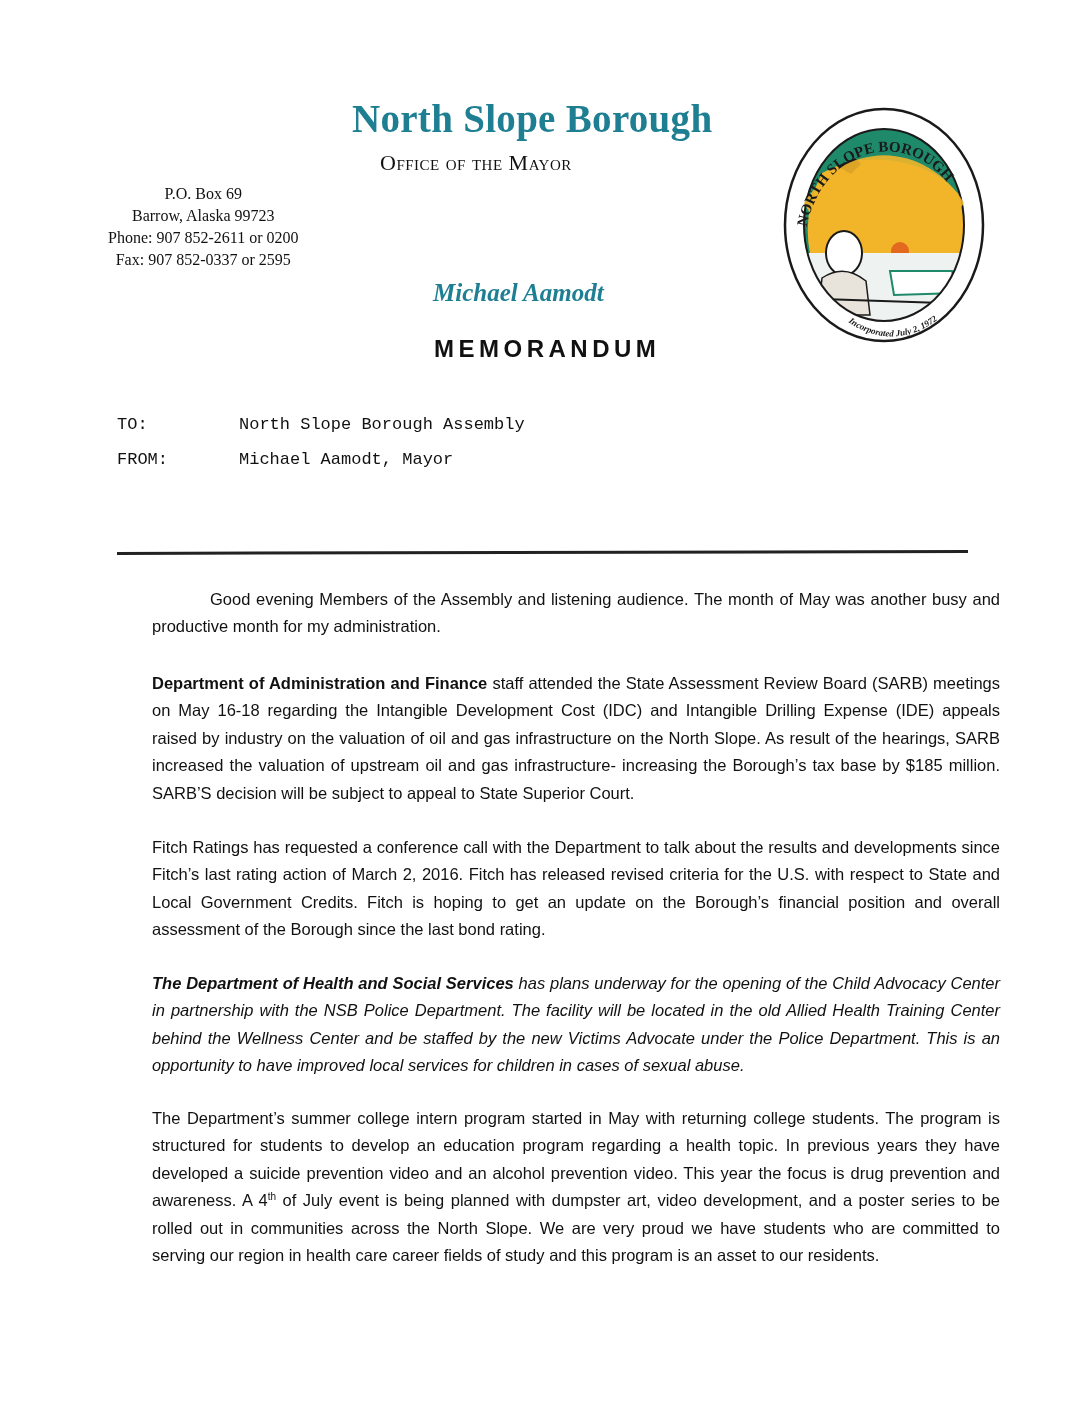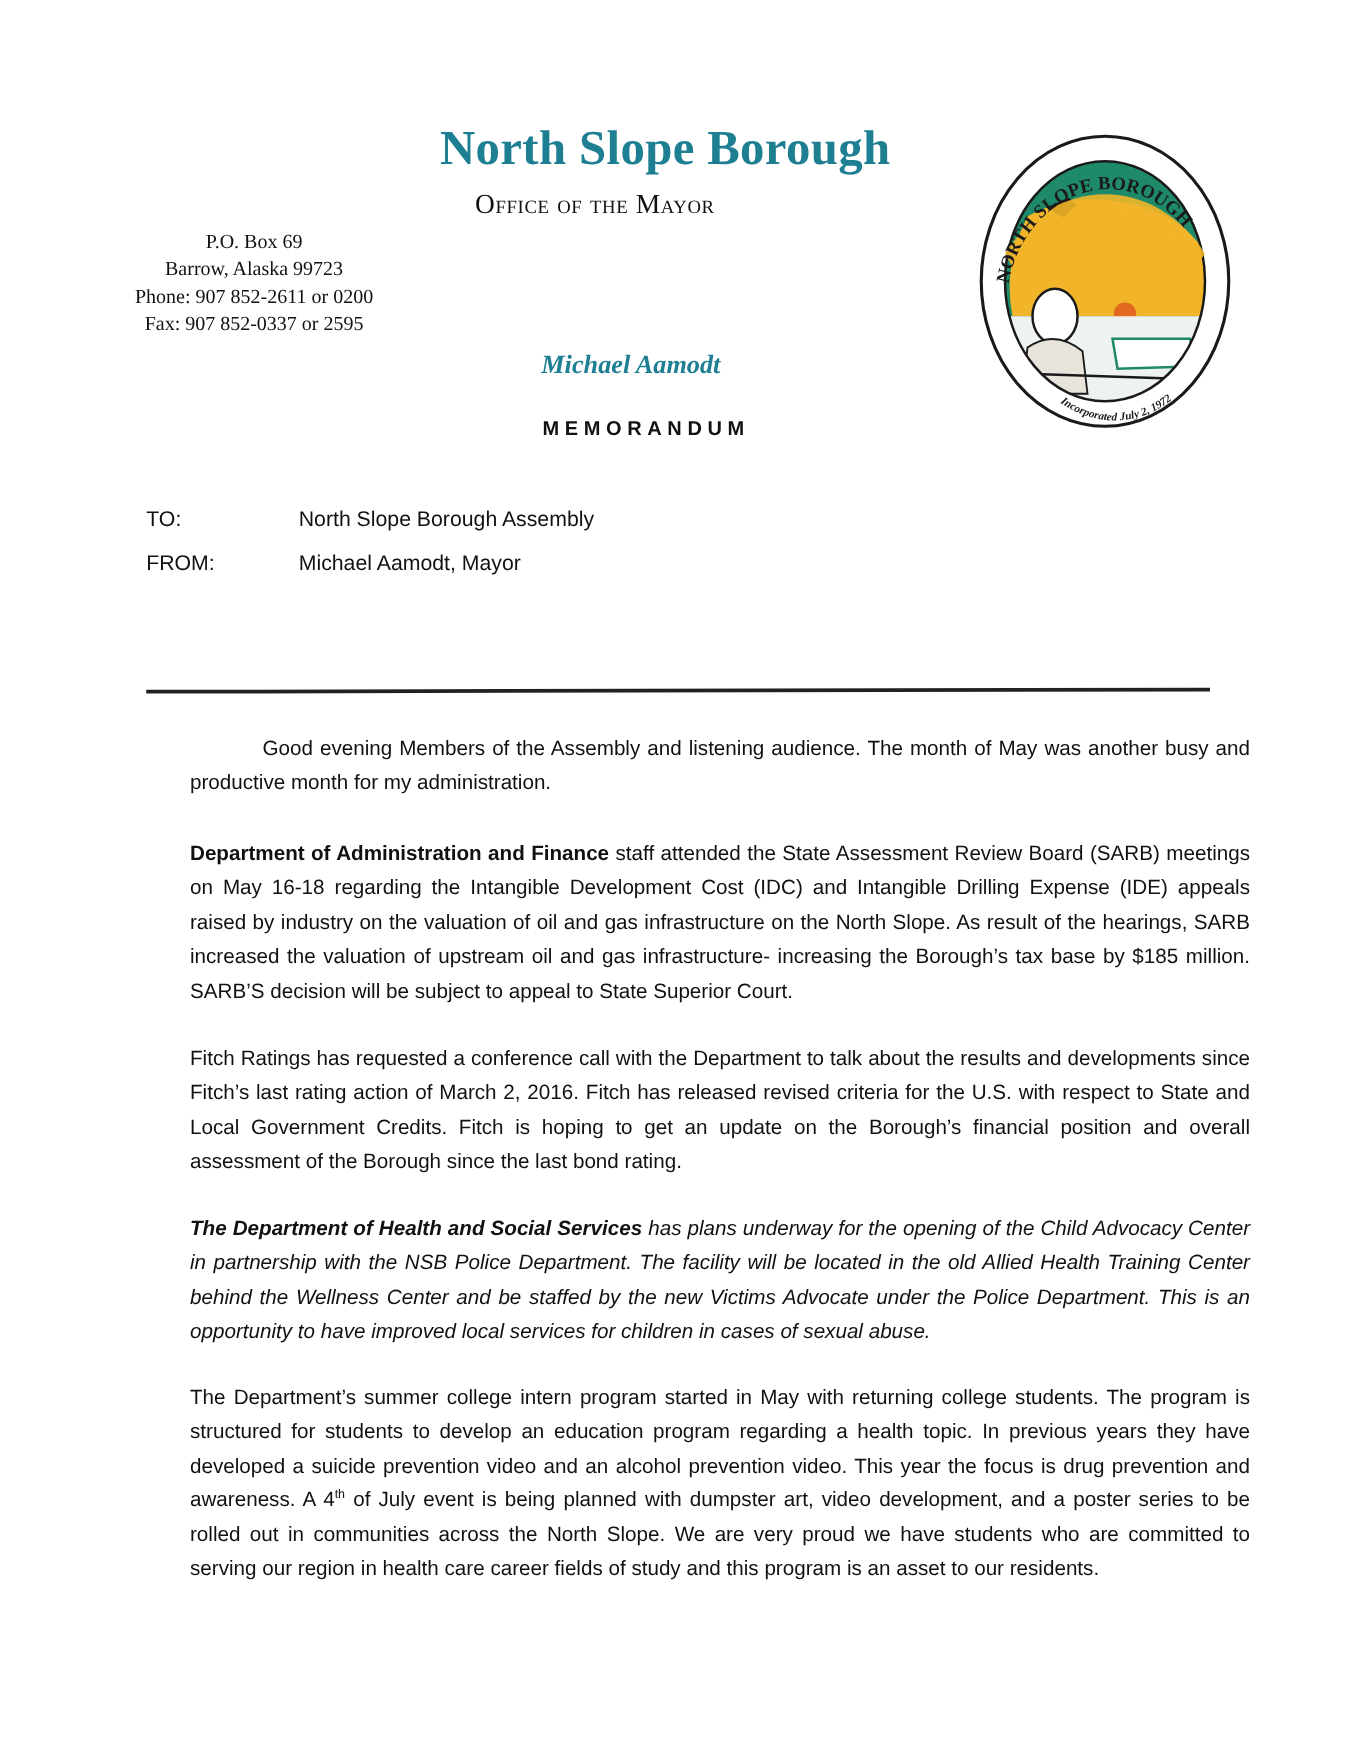--- a/index.html
+++ b/index.html
@@ -4,27 +4,27 @@
 <style>
   html, body { margin: 0; padding: 0; background: #ffffff; }
   body { width: 1088px; height: 1408px; position: relative; overflow: hidden; color: #111; }
   .serif { font-family: "Liberation Serif", "DejaVu Serif", serif; }
   .sans { font-family: "Liberation Sans", "DejaVu Sans", sans-serif; }
 
   #org-name { position: absolute; left: 352px; top: 96px; font-size: 39px; font-weight: bold; color: #1e7f93; letter-spacing: 0.3px; }
   #office { position: absolute; left: 380px; top: 150px; font-size: 22px; letter-spacing: 0.5px; font-variant: small-caps; }
   #address { position: absolute; left: 108px; top: 183px; font-size: 16px; line-height: 22px; }
   #address div { white-space: nowrap; text-align: center; }
-  #mayor-name { position: absolute; left: 433px; top: 279px; font-size: 21px; font-style: italic; font-weight: bold; color: #1e7f93; text-align: center; }
-  #memo-title { position: absolute; left: 434px; top: 335px; font-size: 16px; font-weight: bold; letter-spacing: 4.5px; }
+  #mayor-name { position: absolute; left: 433px; top: 279px; font-size: 25px; font-style: italic; font-weight: bold; color: #1e7f93; text-align: center; }
+  #memo-title { position: absolute; left: 434px; top: 335px; font-size: 24px; font-weight: bold; letter-spacing: 4.5px; }
 
   #seal { position: absolute; left: 782px; top: 103px; width: 204px; height: 240px; }
 
   #memo-fields { position: absolute; left: 117px; top: 398px; font-size: 17px; }
-  .field-row { display: flex; height: 35.5px; align-items: center; }
+  .field-row { display: flex; height: 35.5px; align-items: flex-end; font-family: Liberation Mono, monospace; }
   .field-label { width: 122px; }
 
   #rule { position: absolute; left: 117px; top: 551px; width: 851px; height: 3px; background: #222; transform: rotate(-0.12deg); }
 
   .para { position: absolute; left: 120px; width: 848px; font-size: 16.5px; line-height: 27.5px; text-align: justify; margin-left: 32px; }
   .para .lead { font-weight: bold; }
   #p-intro { top: 569px; text-indent: 58px; }
   #p-admin { top: 653px; }
   #p-fitch { top: 817px; }
   #p-health { top: 953px; font-style: italic; }

